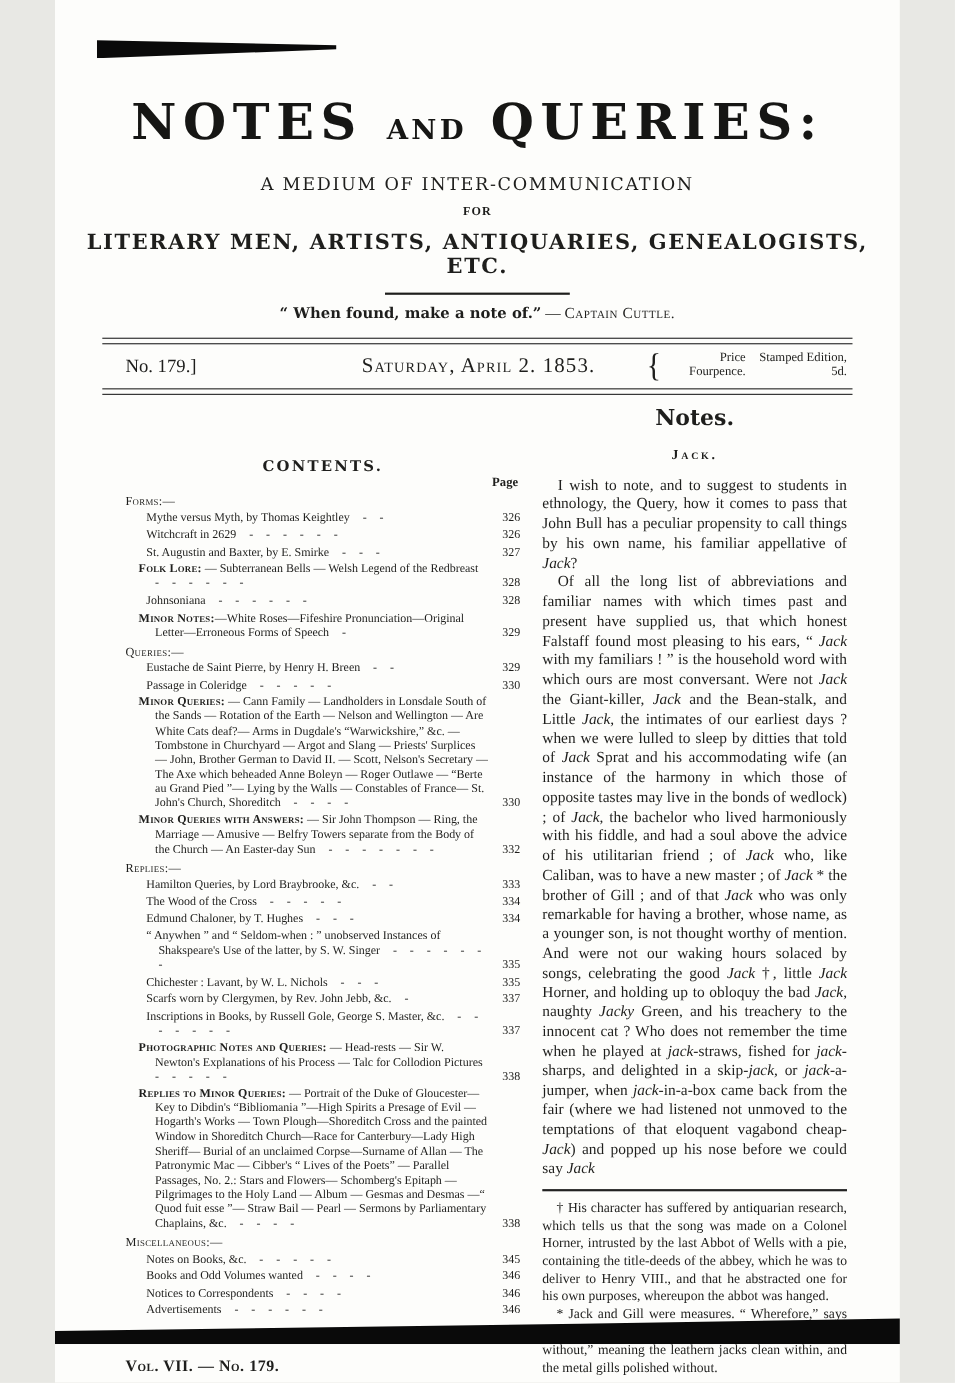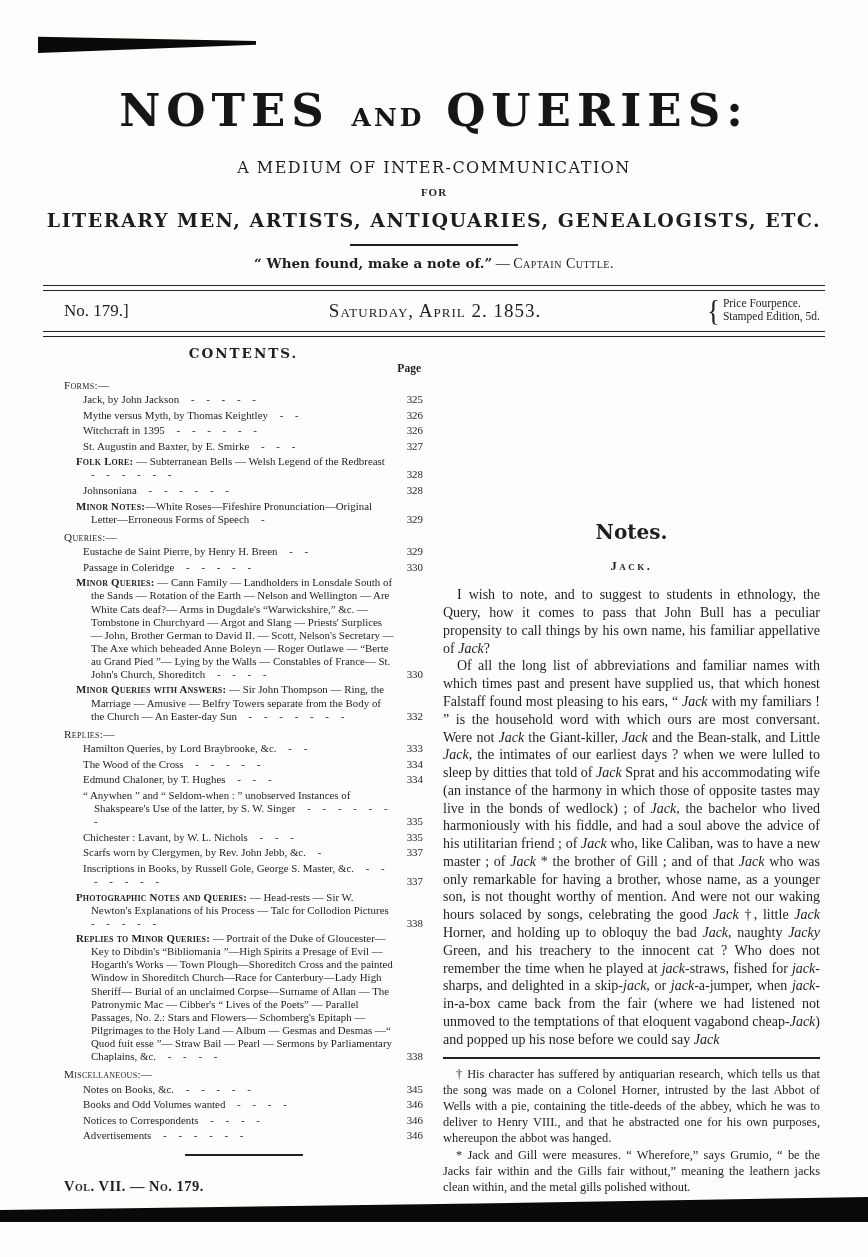--- a/index.html
+++ b/index.html
@@ -1,17 +1,17 @@
 <!DOCTYPE html>
 <html><head>
 <meta charset="utf-8">
 <style>
   html,body{margin:0;padding:0;background:#e8e8e4;}
   .page{
-    width:868px;height:1257px;position:relative;margin:0 auto;
+    width:768px;height:1257px;position:relative;margin:0 auto;
     background:#fdfdfb;color:#1e1e1c;overflow:hidden;
     font-family:"Liberation Serif", serif;
   }
   .sc{font-variant:small-caps;}
 
   
   .scan-wedge{position:absolute;left:38px;top:36px;width:218px;height:17px;background:#0a0a0a;
     clip-path:polygon(0 4%,100% 30%,100% 52%,0 100%);}
   .scan-band{position:absolute;left:0;top:1197px;width:868px;height:25px;background:#0a0a0a;
     clip-path:polygon(0 52%,55% 26%,100% 0,100% 100%,0 100%);}
@@ -30,21 +30,21 @@
   .motto .sc{letter-spacing:.5px;}
 
   
   .dbl-rule{margin:0 43px;height:4px;border-top:1.6px solid #222;border-bottom:1px solid #222;}
   .dbl-rule.top{margin-top:13px;}
   .dateline{display:flex;align-items:center;margin:3px 48px 3px 64px;height:34px;}
   .issue{width:168px;font-size:17px;}
   .date{flex:1;text-align:center;font-size:19px;letter-spacing:1px;}
   .price{width:182px;display:flex;align-items:center;justify-content:flex-end;font-size:11.5px;line-height:1.2;}
   .brace{font-size:27px;font-weight:400;margin-right:3px;transform:scaleY(1.1);}
-  .plines{display:flex;flex-direction:column;text-align:left;}
+  .plines{display:flex;flex-direction:row;text-align:right;}
 
   
   .cols{display:flex;margin:8px 48px 0 64px;align-items:flex-end;}
   .col-left{width:366px;padding-right:7px;box-sizing:border-box;}
   .divider{width:1px;background:#4a4a46;}
   .col-right{flex:1;padding-left:12px;box-sizing:border-box;}
 
   
   .c-title{text-align:center;font-size:13.5px;font-weight:bold;letter-spacing:2px;font-family:"DejaVu Serif",serif;}
   .c-pagelbl{text-align:right;font-size:11.5px;font-weight:bold;margin-top:1px;padding-right:2px;}
@@ -94,23 +94,22 @@
       </div>
   </div>
   <div class="dbl-rule"></div>
 
   <main class="cols">
     <section class="col-left">
       <div class="c-title">CONTENTS.</div>
       <div class="c-pagelbl">Page</div>
       <div id="contents-list">
           <div class="c-head sc">Forms:—</div>
-          <div class="c-entry c-item"><span>Jack, by John Jackson</span><span class="leader"> - - - - -</span><span class="pg">325</span></div>
           <div class="c-entry c-item"><span>Mythe versus Myth, by Thomas Keightley</span><span class="leader"> - -</span><span class="pg">326</span></div>
-          <div class="c-entry c-item"><span>Witchcraft in 1395</span><span class="leader"> - - - - - -</span><span class="pg">326</span></div>
+          <div class="c-entry c-item"><span>Witchcraft in 2629</span><span class="leader"> - - - - - -</span><span class="pg">326</span></div>
           <div class="c-entry c-item"><span>St. Augustin and Baxter, by E. Smirke</span><span class="leader"> - - -</span><span class="pg">327</span></div>
           <div class="c-entry c-group"><span class="sc lead">Folk Lore:</span><span> — Subterranean Bells — Welsh Legend of the Redbreast</span><span class="leader"> - - - - - -</span><span class="pg">328</span></div>
           <div class="c-entry c-item"><span>Johnsoniana</span><span class="leader"> - - - - - -</span><span class="pg">328</span></div>
           <div class="c-entry c-group"><span class="sc lead">Minor Notes:</span><span>—White Roses—Fifeshire Pronunciation—Original Letter—Erroneous Forms of Speech</span><span class="leader"> -</span><span class="pg">329</span></div>
           <div class="c-head sc">Queries:—</div>
           <div class="c-entry c-item"><span>Eustache de Saint Pierre, by Henry H. Breen</span><span class="leader"> - -</span><span class="pg">329</span></div>
           <div class="c-entry c-item"><span>Passage in Coleridge</span><span class="leader"> - - - - -</span><span class="pg">330</span></div>
           <div class="c-entry c-group"><span class="sc lead">Minor Queries:</span><span> — Cann Family — Landholders in Lonsdale South of the Sands — Rotation of the Earth — Nelson and Wellington — Are White Cats deaf?— Arms in Dugdale's “Warwickshire,” &amp;c. — Tombstone in Churchyard — Argot and Slang — Priests' Surplices — John, Brother German to David II. — Scott, Nelson's Secretary — The Axe which beheaded Anne Boleyn — Roger Outlawe — “Berte au Grand Pied ”— Lying by the Walls — Constables of France— St. John's Church, Shoreditch</span><span class="leader"> - - - -</span><span class="pg">330</span></div>
           <div class="c-entry c-group"><span class="sc lead">Minor Queries with Answers:</span><span> — Sir John Thompson — Ring, the Marriage — Amusive — Belfry Towers separate from the Body of the Church — An Easter-day Sun</span><span class="leader"> - - - - - - -</span><span class="pg">332</span></div>
           <div class="c-head sc">Replies:—</div>

